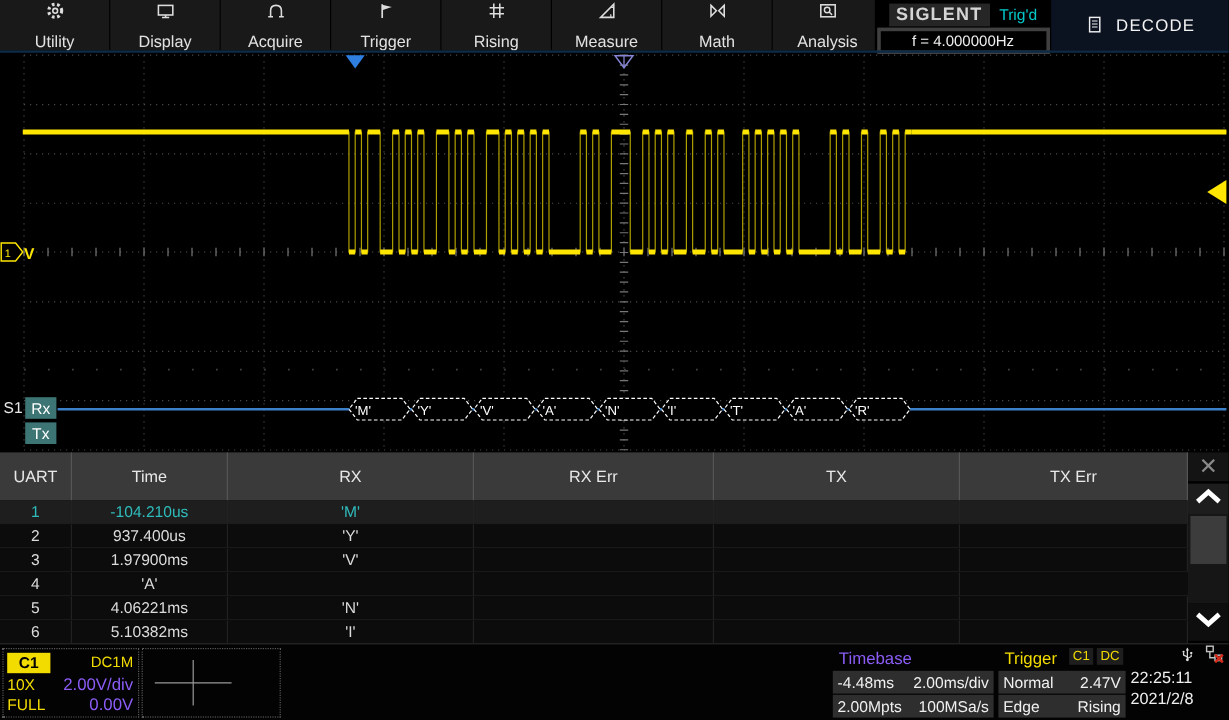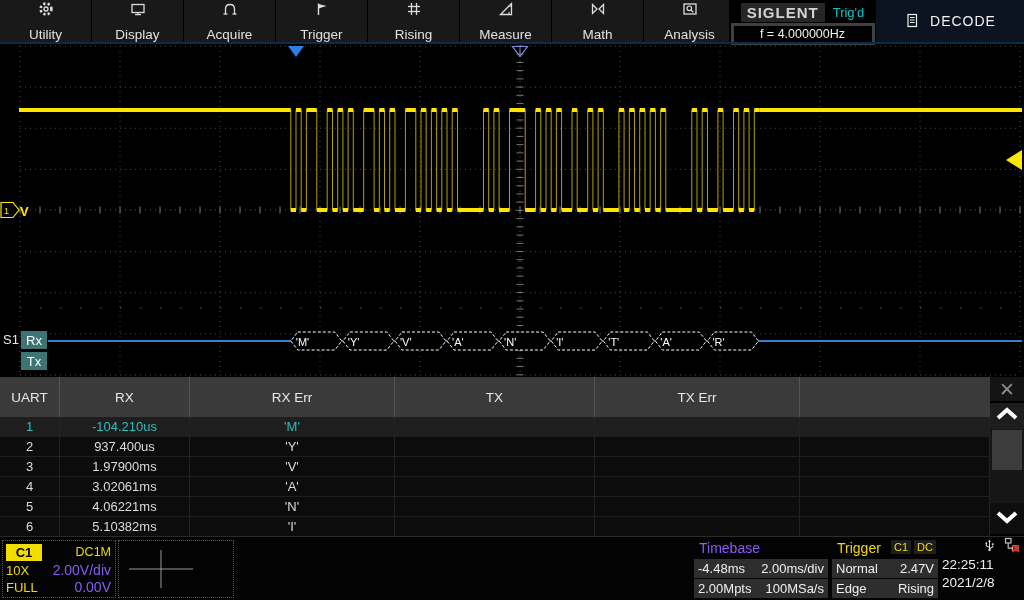--- a/index.html
+++ b/index.html
@@ -378,20 +378,21 @@
     <text x="712.4575" y="302" fill="#fff" font-size="11px" font-family="Liberation Sans, sans-serif">'R'</text>
   </svg>
 
 <div class="abs bus-label" style="left:3px;top:332px">S1</div>
 <div class="abs bus-badge" style="left:21px;top:331px">Rx</div>
 <div class="abs bus-badge" style="left:21px;top:352px">Tx</div>
 
 <div class="abs" id="table">
   <div class="t-grid" id="table-header">
       <div class="cell">UART</div>
+      <div class="cell">Time</div>
       <div class="cell">RX</div>
       <div class="cell">RX Err</div>
       <div class="cell">TX</div>
       <div class="cell">TX Err</div>
     </div>
   <div id="table-rows">
       <div class="t-grid t-row selected">
         <div class="cell">1</div>
         <div class="cell">-104.210us</div>
         <div class="cell">'M'</div>
@@ -410,21 +411,20 @@
       <div class="t-grid t-row">
         <div class="cell">3</div>
         <div class="cell">1.97900ms</div>
         <div class="cell">'V'</div>
         <div class="cell"></div>
         <div class="cell"></div>
         <div class="cell"></div>
       </div>
       <div class="t-grid t-row">
         <div class="cell">4</div>
-        <div class="cell">3.02061ms</div>
         <div class="cell">'A'</div>
         <div class="cell"></div>
         <div class="cell"></div>
         <div class="cell"></div>
       </div>
       <div class="t-grid t-row">
         <div class="cell">5</div>
         <div class="cell">4.06221ms</div>
         <div class="cell">'N'</div>
         <div class="cell"></div>

